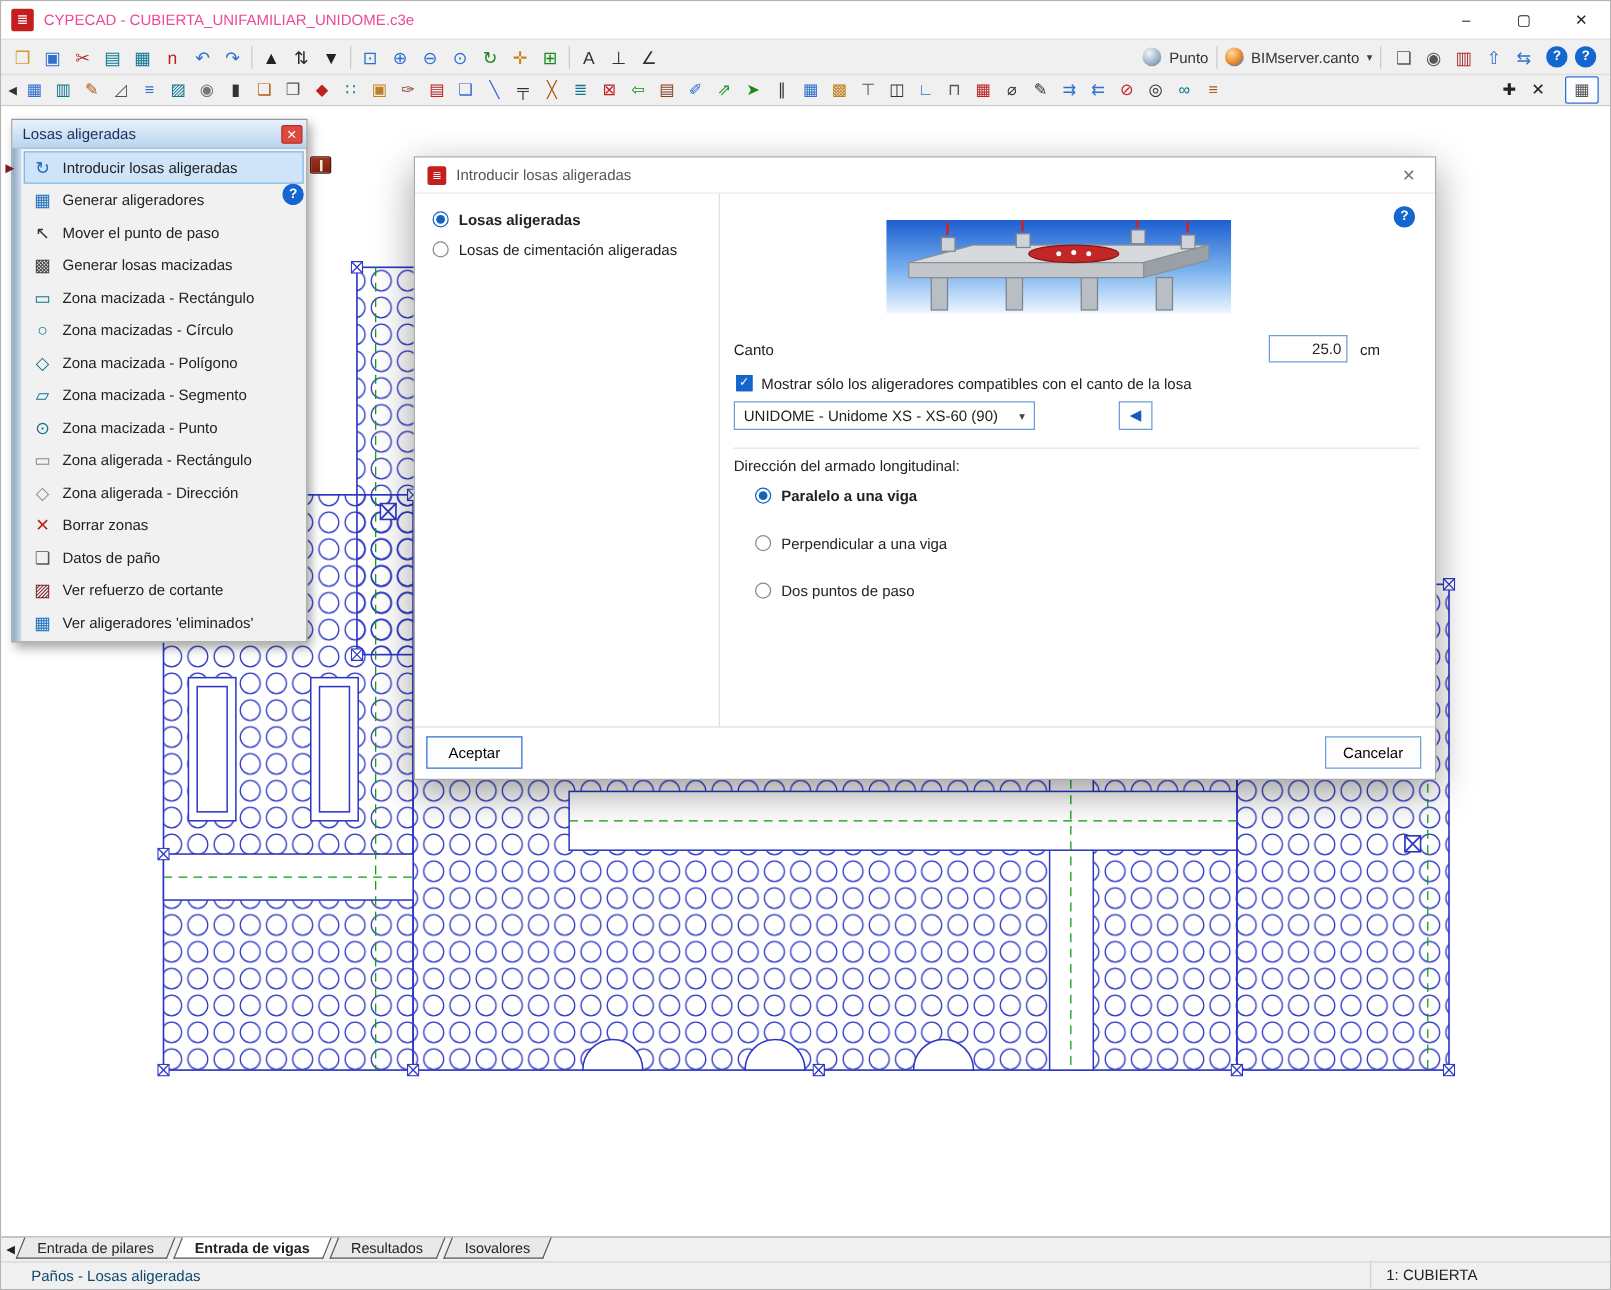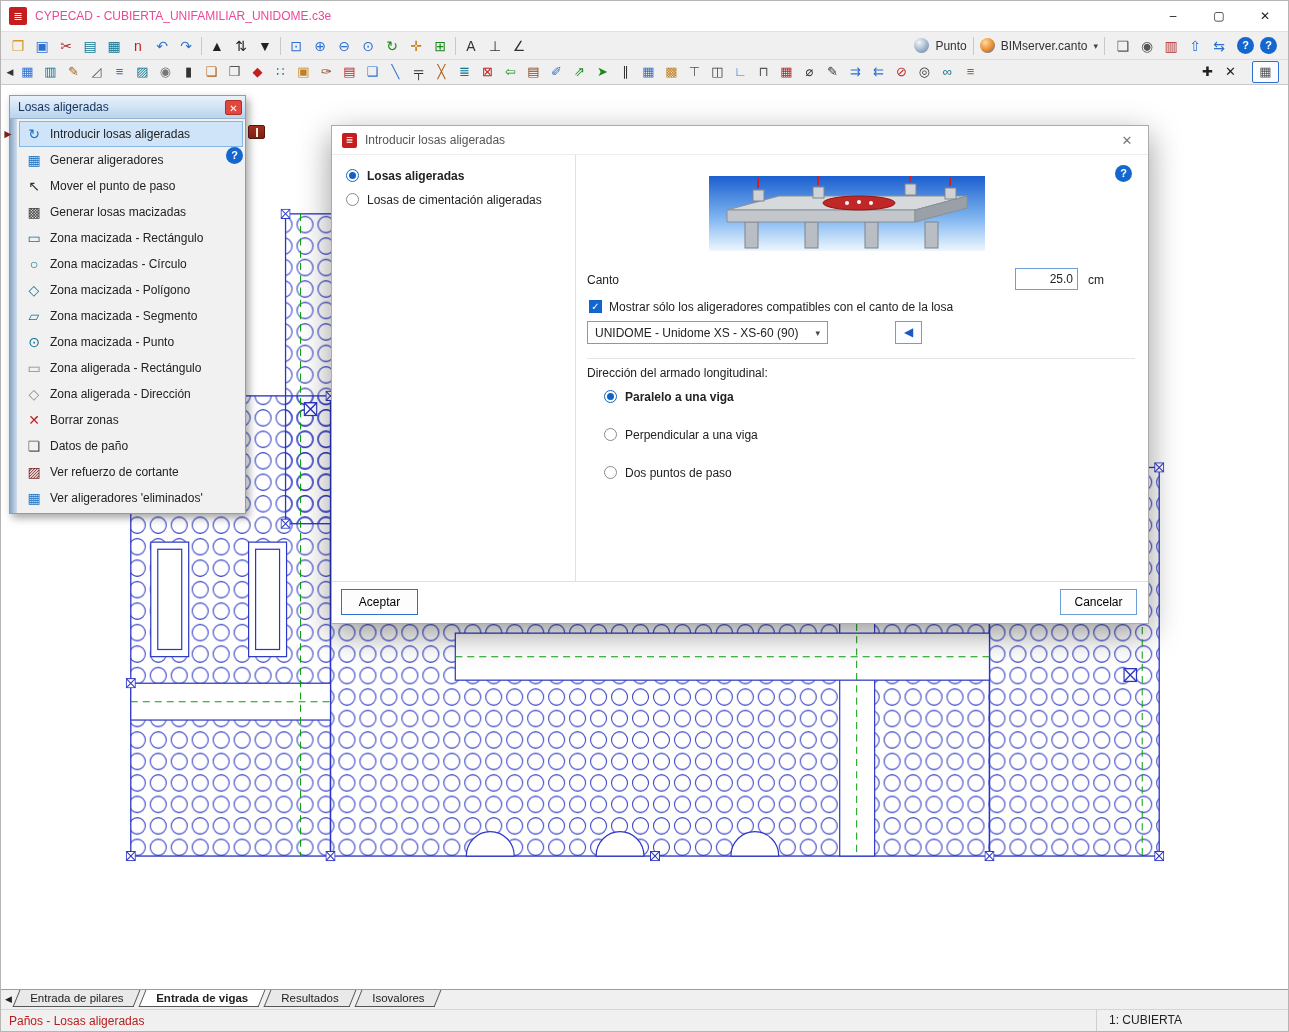--- a/index.html
+++ b/index.html
@@ -93,21 +93,21 @@
   .tabbar { height:20px; background:#f0f0f0; border-top:1px solid #9c9c9c; display:flex; align-items:flex-start; padding-left:2px; flex:0 0 auto; }
   .tab-scroll { font-size:9px; padding:4px 4px 0 2px; color:#222; }
   .tab-list { display:flex; }
   .tab { transform:skewX(-22deg); border:1px solid #555; border-top:none; background:#e9e9e9; margin-right:5px; padding:1px 13px 2px; height:17px; }
   .tab-label { display:inline-block; transform:skewX(22deg); font-size:11.5px; white-space:nowrap; }
   .tab.active { background:#fff; }
   .tab.active .tab-label { font-weight:bold; }
 
   
   .statusbar { height:22px; background:#f0f0f0; border-top:1px solid #d5d5d5; position:relative; display:flex; align-items:center; flex:0 0 auto; }
-  .status-left { padding-left:8px; color:#b91c1c; }
+  .status-left { padding-left:24px; color:#0c4a6e; }
   .status-right { position:absolute; left:1095px; top:0; bottom:0; border-left:1px solid #cfcfcf; padding:3px 12px; }
 </style>
 </head>
 <body>
 
 <div class="app">
 
   <div class="titlebar">
     <span class="app-logo">≣</span>
     <span class="title-text">CYPECAD - CUBIERTA_UNIFAMILIAR_UNIDOME.c3e</span>

